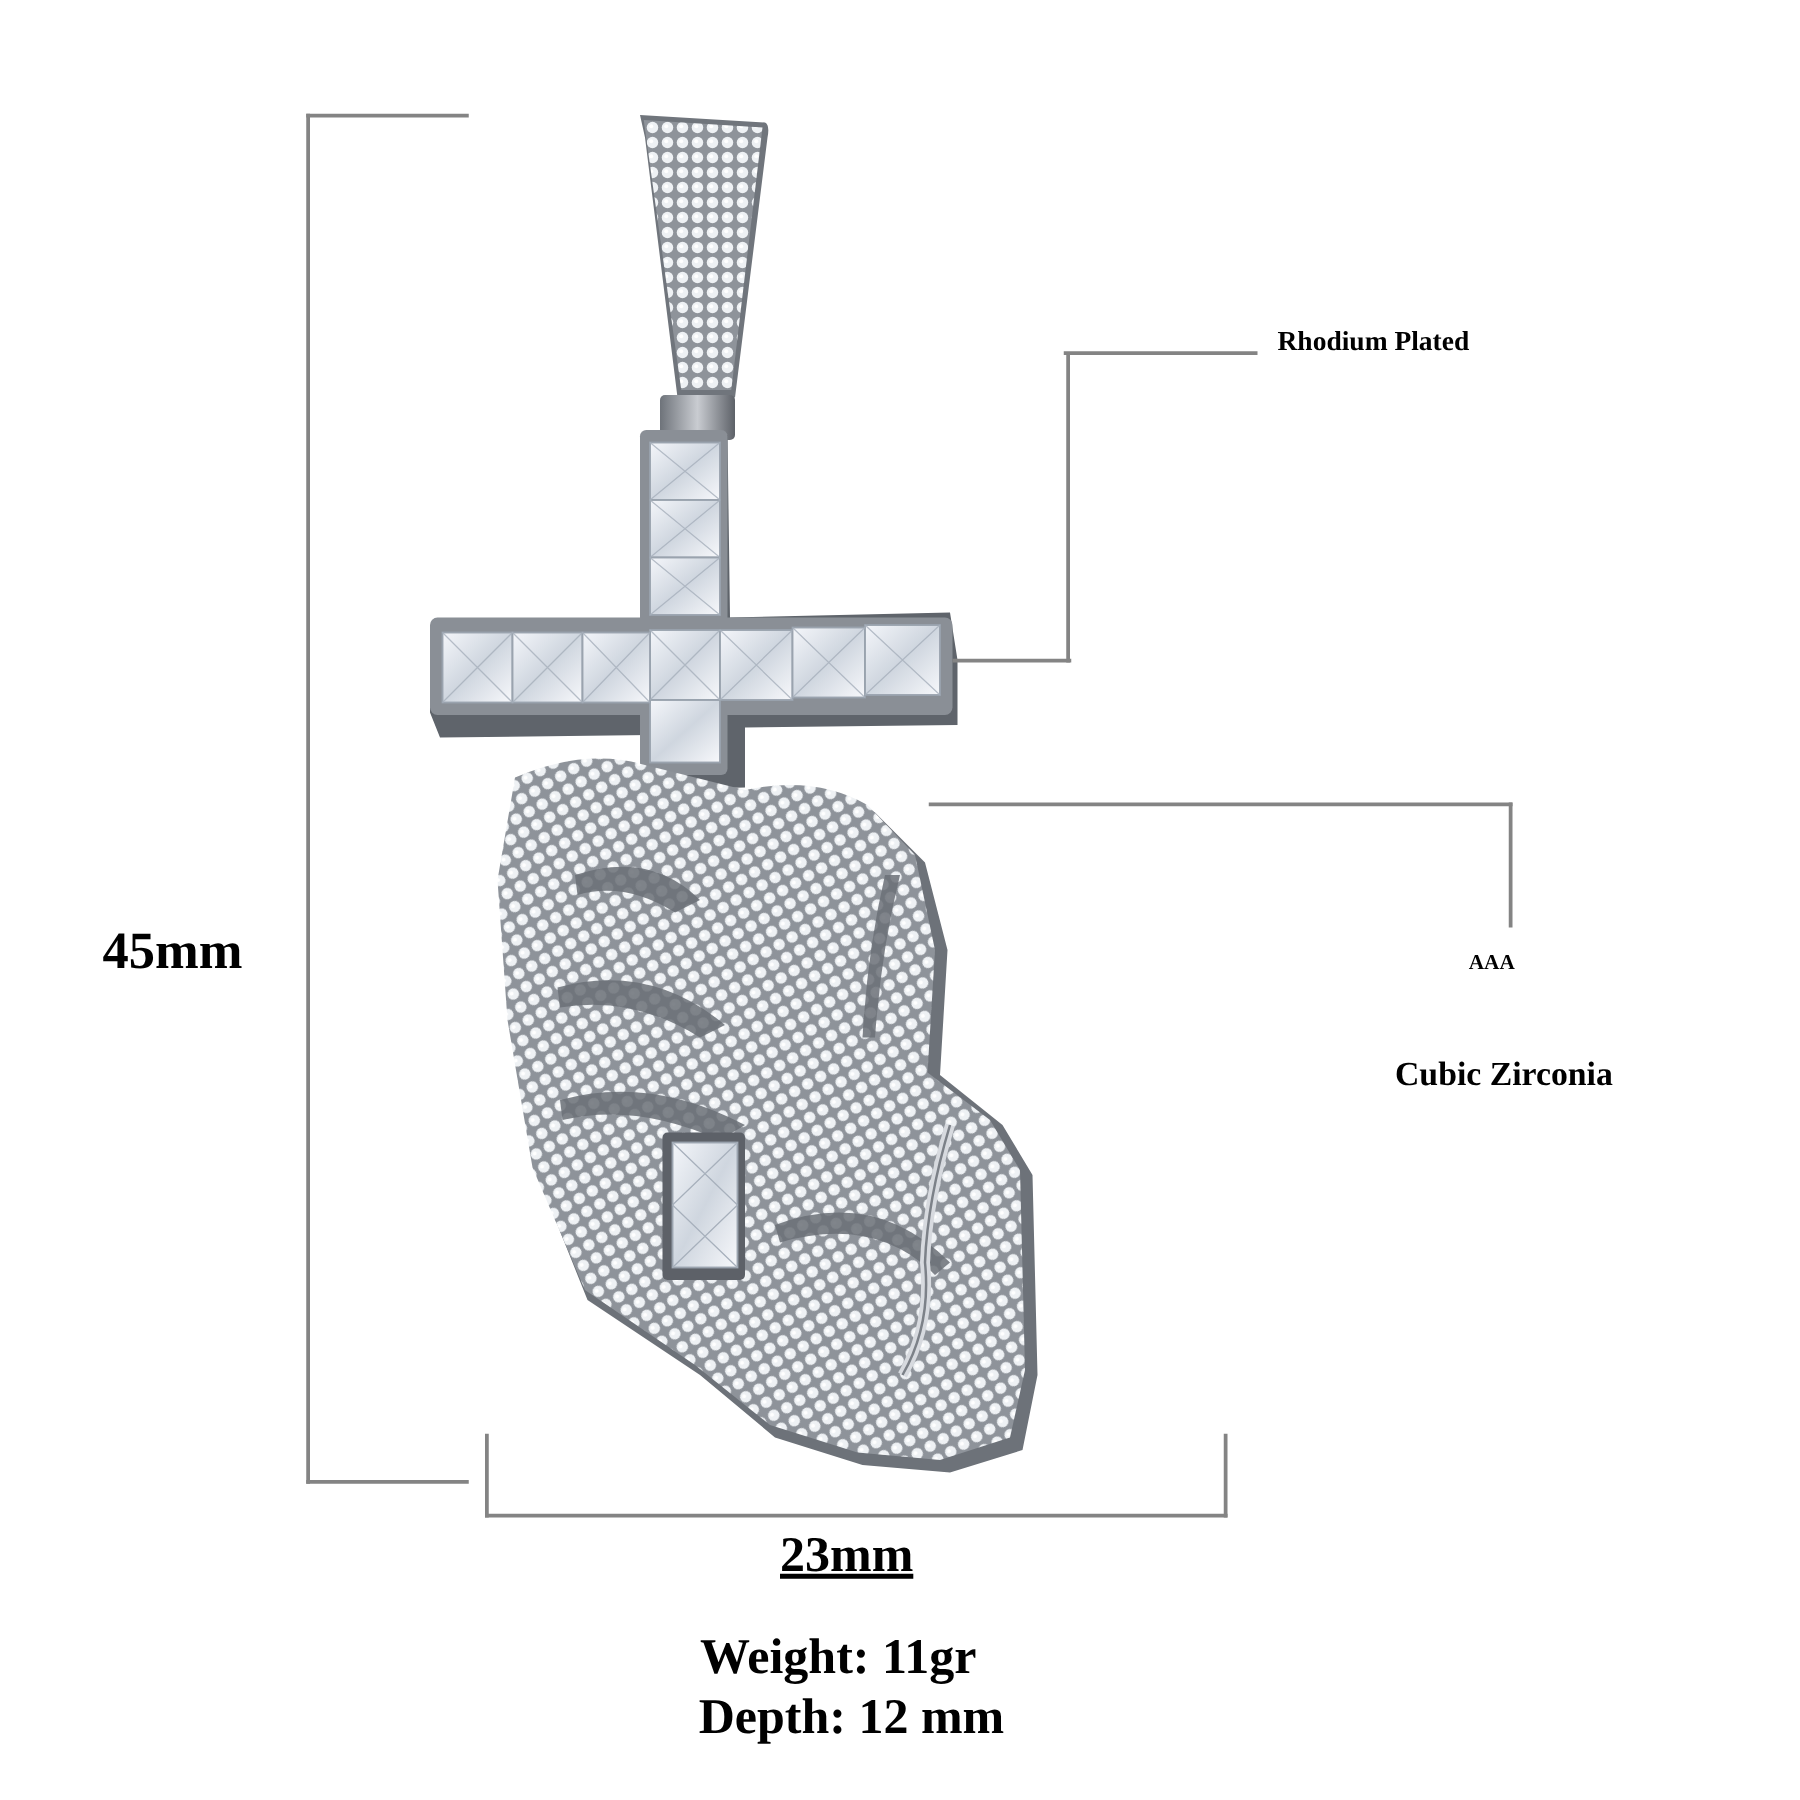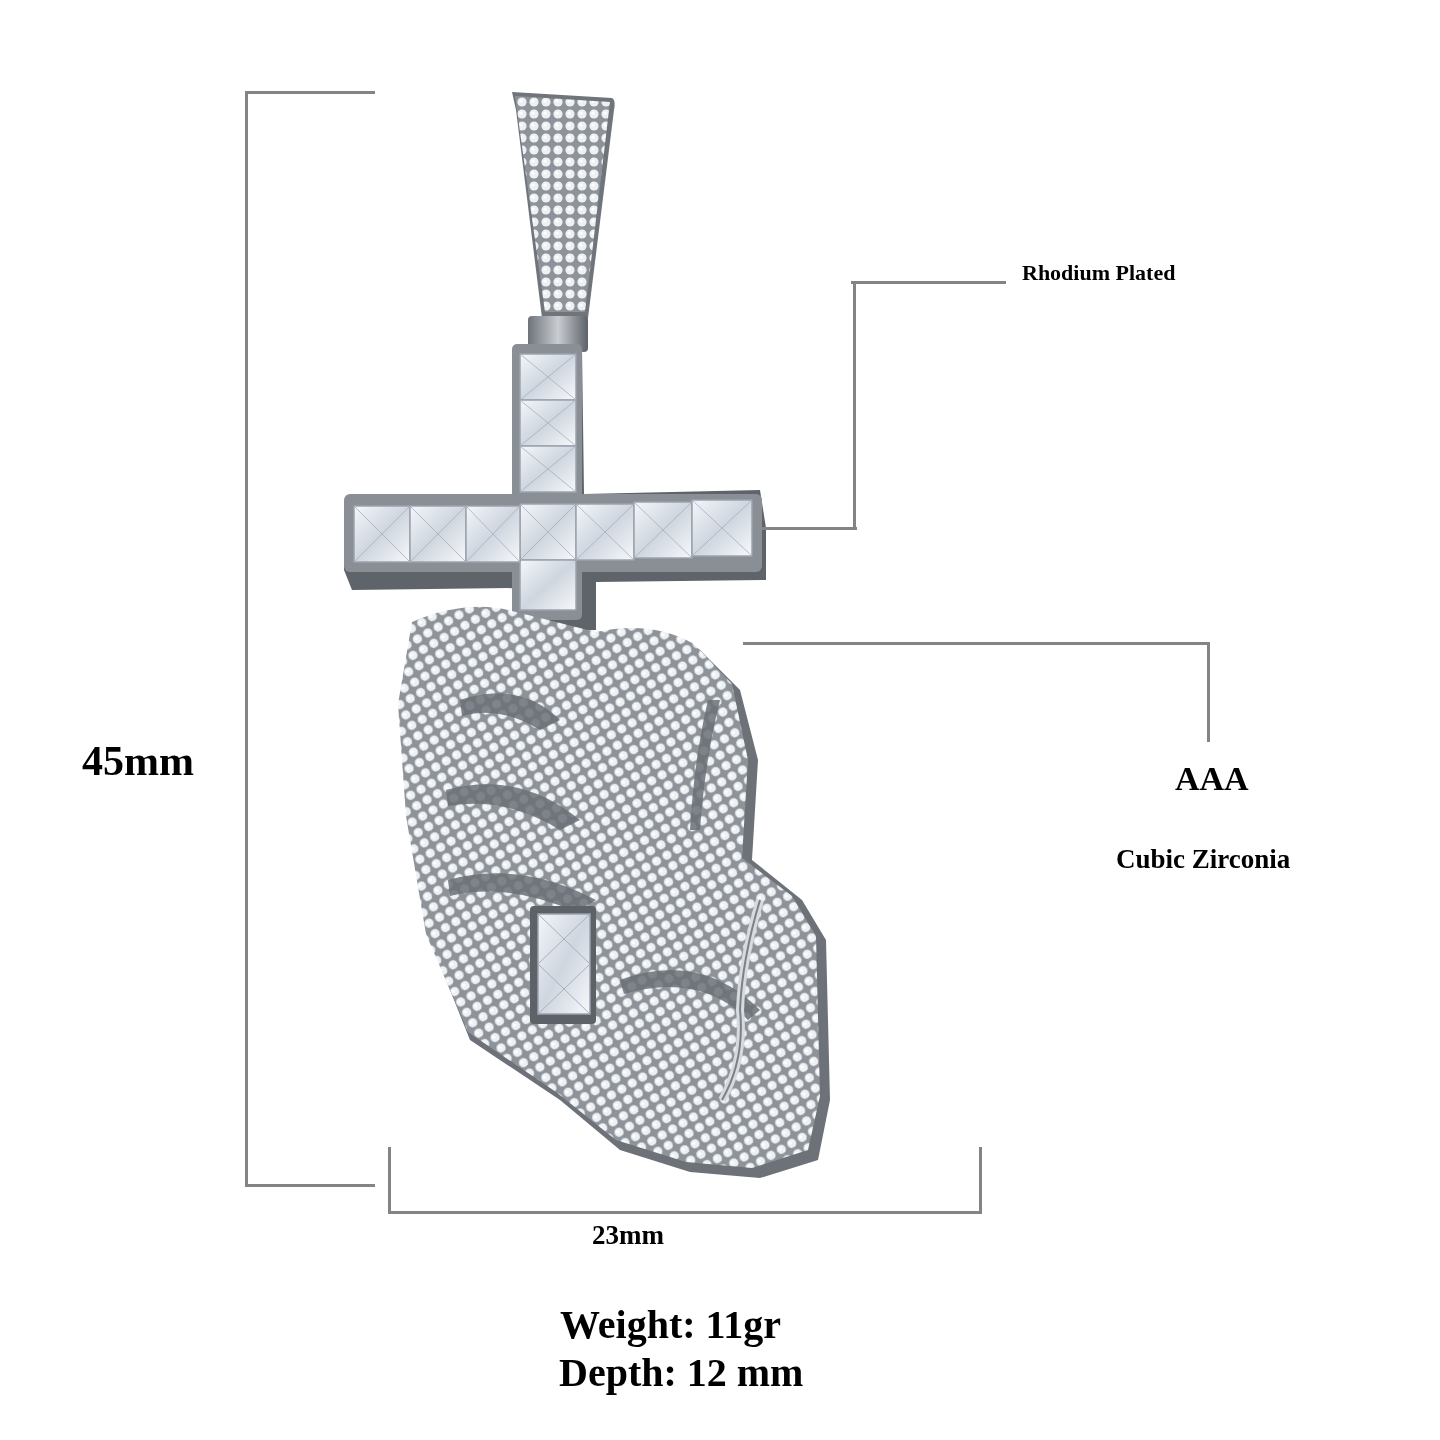--- a/index.html
+++ b/index.html
@@ -99,26 +99,26 @@
 </svg>
 
 <div class="line" style="left:245px; top:91px; width:130px; height:3px;"></div>
 <div class="line" style="left:245px; top:91px; width:3px; height:1096px;"></div>
 <div class="line" style="left:245px; top:1184px; width:130px; height:3px;"></div>
 <div class="label" style="left:82px; top:737px; font-size:42px;">45mm</div>
 
 <div class="line" style="left:388px; top:1147px; width:3px; height:67px;"></div>
 <div class="line" style="left:388px; top:1211px; width:594px; height:3px;"></div>
 <div class="line" style="left:979px; top:1147px; width:3px; height:67px;"></div>
-<div class="label" style="left:592px; top:1220px; font-size:27px;">23mm</div>
+<div class="label" style="left:624px; top:1220px; font-size:40px;text-decoration:underline;">23mm</div>
 
 <div class="line" style="left:762px; top:527px; width:95px; height:3px;"></div>
 <div class="line" style="left:853px; top:282px; width:3px; height:248px;"></div>
 <div class="line" style="left:851px; top:281px; width:155px; height:3px;"></div>
 <div class="label" style="left:1022px; top:260px; font-size:22px;">Rhodium Plated</div>
 
 <div class="line" style="left:743px; top:642px; width:467px; height:3px;"></div>
 <div class="line" style="left:1207px; top:642px; width:3px; height:100px;"></div>
-<div class="label" style="left:1175px; top:760px; font-size:34px;">AAA</div>
+<div class="label" style="left:1175px; top:760px; font-size:17px;">AAA</div>
 <div class="label" style="left:1116px; top:796px; font-size:27px;margin-top:48px;">Cubic Zirconia</div>
 
 <div class="label" style="left:560px; top:1301px; font-size:40px;">Weight: 11gr</div>
 <div class="label" style="left:559px; top:1349px; font-size:40px;">Depth: 12 mm</div>
 
 </body></html>

